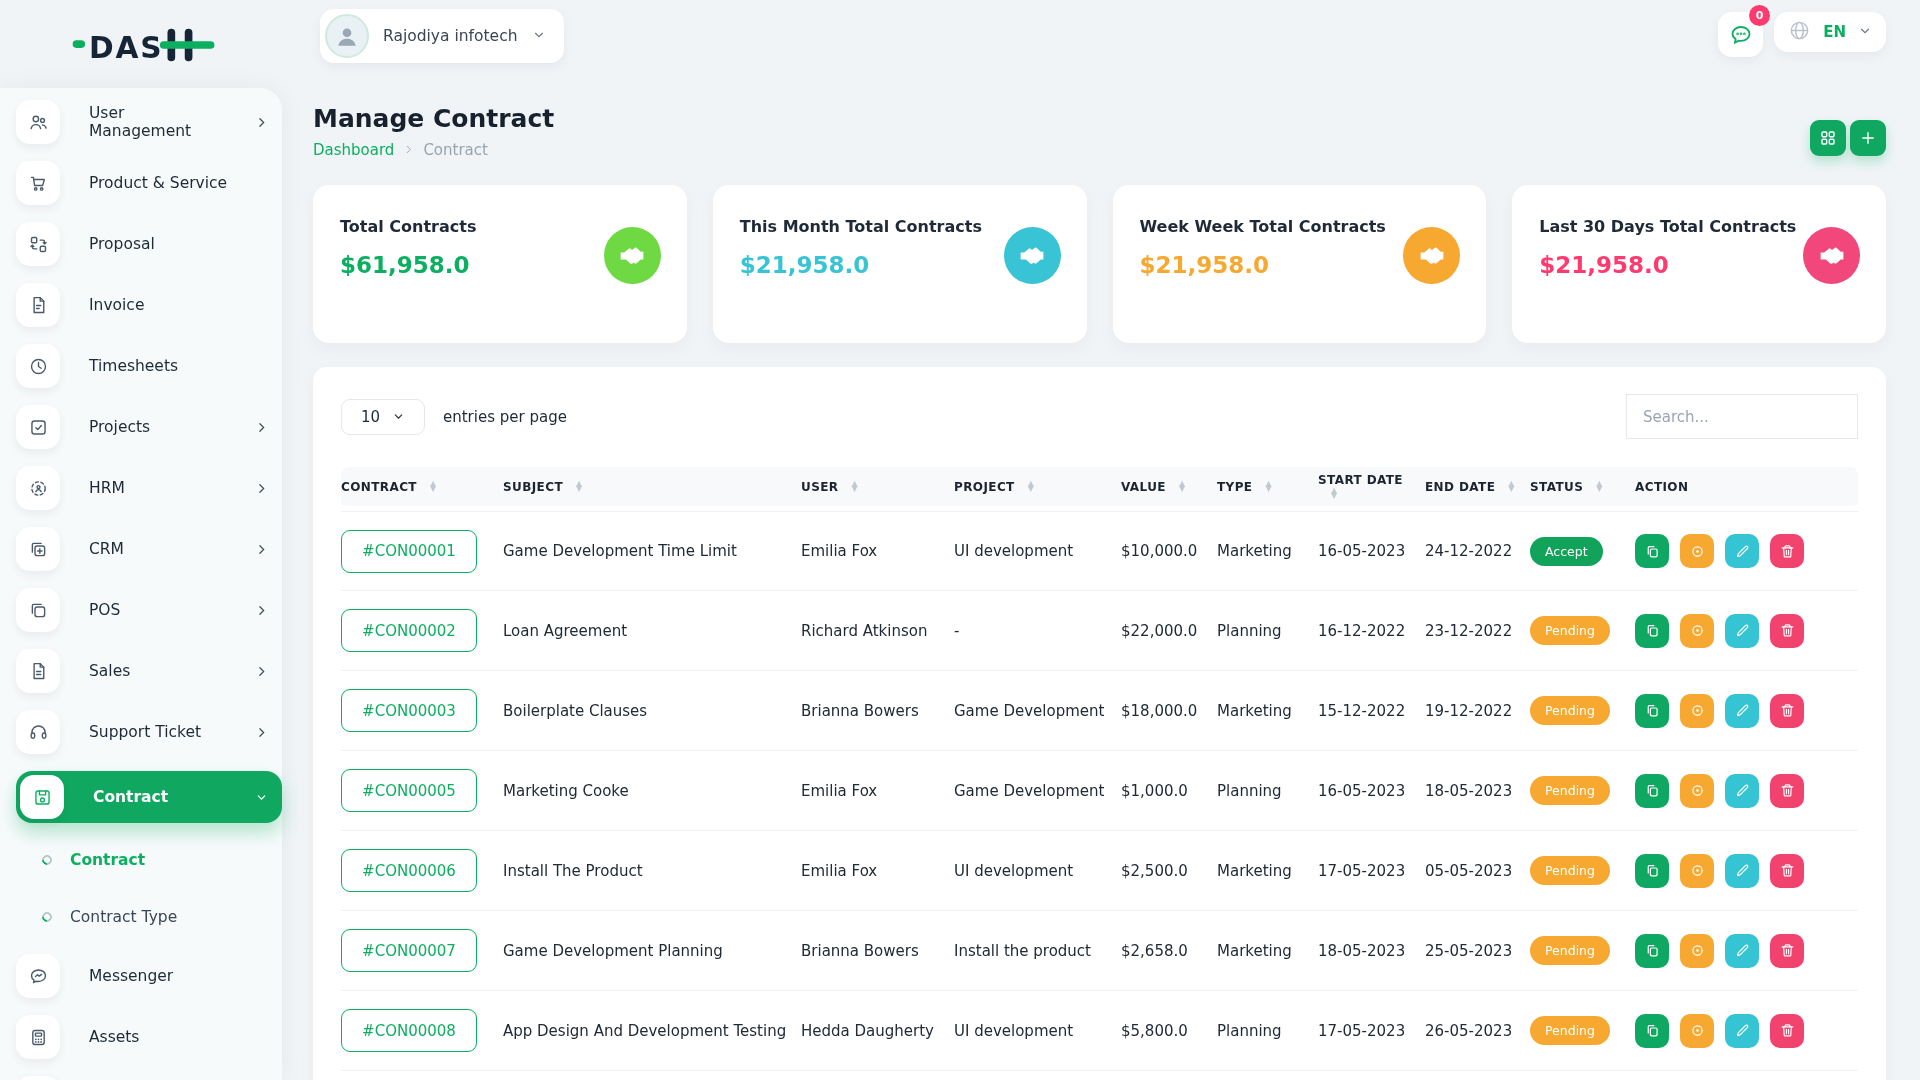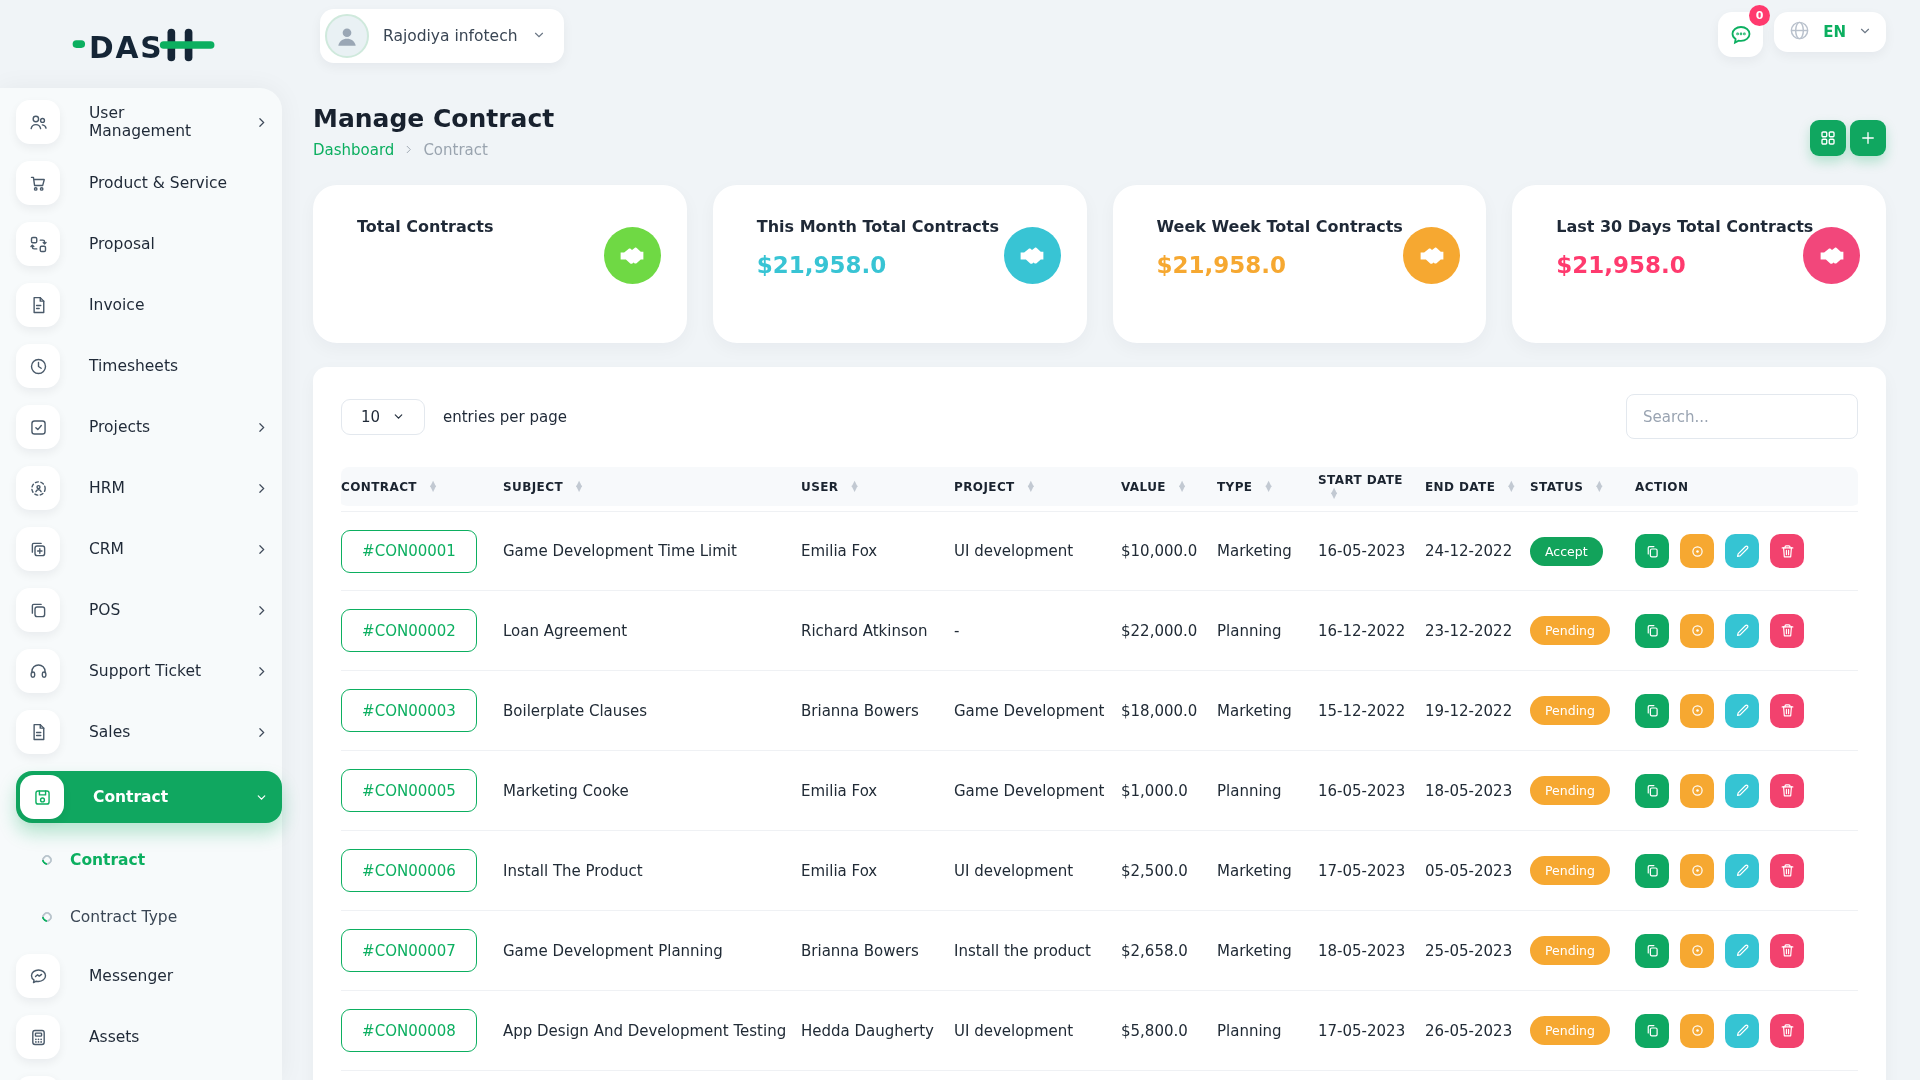--- a/index.html
+++ b/index.html
@@ -59,40 +59,40 @@
   .breadcrumb { display:flex; align-items:center; gap:9px; margin-top:8px; font-size:15px; }
   .bc-link { color:#0caf60; cursor:pointer; }
   .bc-sep svg { width:11px; height:11px; stroke:#9aa4af; stroke-width:2; fill:none; stroke-linecap:round; }
   .bc-current { color:#9aa4af; }
   .head-actions { margin-left:auto; margin-top:24px; display:flex; gap:4px; }
   .sq-btn { width:36px; height:36px; border-radius:9px; background:#10a760; border:none; cursor:pointer;
     display:flex; align-items:center; justify-content:center; box-shadow:0 6px 12px rgba(12,175,96,.25); }
   .sq-btn svg { width:18px; height:18px; stroke:#fff; stroke-width:1.8; fill:none; stroke-linecap:round; }
 
   .cards { display:grid; grid-template-columns:repeat(4,1fr); gap:26px; margin-top:26px; }
-  .card { position:relative; background:#fff; border-radius:24px; height:158px; padding:32px 27px 0 44px;
+  .card { position:relative; background:#fff; border-radius:16px; height:158px; padding:32px 27px 0 27px;
     box-shadow:0 6px 18px rgba(16,24,40,.04); }
   .card-label { font-size:16px; font-weight:700; color:#1f2937; }
   .card-value { font-size:23px; font-weight:700; margin-top:16px; }
   .stat-circle { position:absolute; right:26px; top:42px; width:57px; height:57px; border-radius:50%;
     display:flex; align-items:center; justify-content:center; }
   .stat-circle svg { width:28px; height:28px; fill:#fff; }
   .c1 .card-value{color:#0caf60;} .c1 .stat-circle{background:#6fd944;}
   .c2 .card-value{color:#38c4d4;} .c2 .stat-circle{background:#38c4d4;}
   .c3 .card-value{color:#f6a831;} .c3 .stat-circle{background:#f6a831;}
   .c4 .card-value{color:#ff3a6e;} .c4 .stat-circle{background:#f2477b;}
 
   .table-card { background:#fff; border-radius:14px; margin-top:24px; padding:27px 28px; height:740px;
     box-shadow:0 6px 18px rgba(16,24,40,.04); }
   .controls { display:flex; align-items:center; }
   .page-size { width:84px; height:36px; border:1px solid #e3e8ee; border-radius:9px; background:#fff;
     display:flex; align-items:center; justify-content:center; gap:12px; font-size:15px; color:#1f2937; cursor:pointer; }
   .page-size svg { width:13px; height:13px; stroke:#273240; stroke-width:2.2; fill:none; stroke-linecap:round; }
   .entries-label { margin-left:18px; font-size:15px; color:#1f2937; }
-  .search { margin-left:auto; width:232px; height:45px; border:1px solid #e3e8ee; border-radius:8px;
+  .search { margin-left:auto; width:232px; height:45px; border:1px solid #e3e8ee; border-radius:0;
     padding:0 16px; font-size:15px; color:#1f2937; outline:none; font-family:inherit; }
   .search::placeholder { color:#9aa4b2; }
 
   table.tbl { width:100%; border-collapse:separate; border-spacing:0; margin-top:28px; table-layout:fixed; }
   .tbl thead th { background:#f7f9fb; height:44px; text-align:left; font-size:12px; letter-spacing:.4px;
     color:#1b2430; font-weight:700; padding:0 8px 0 0; border-bottom:5px solid #fff; cursor:pointer; }
   .tbl thead th:first-child { border-top-left-radius:8px; border-bottom-left-radius:8px; }
   .tbl thead th:last-child { border-top-right-radius:8px; border-bottom-right-radius:8px; }
   .sort { display:inline-flex; flex-direction:column; vertical-align:middle; margin-left:13px; line-height:.62; }
   .sort span { font-size:8px; color:#c2c9d2; }
@@ -282,41 +282,41 @@
     <span class="nav-label">POS</span>
     <span class="chev-r">
         <svg viewBox="0 0 24 24">
           <path d="M9 5l7 7-7 7"></path>
         </svg>
       </span>
   </div>
   <div class="nav-item">
     <span class="ibox">
       <svg viewBox="0 0 24 24">
+          <path d="M7 3h7l4 4v13H7z"></path>
+          <path d="M14 3v4h4"></path>
+          <path d="M9.8 12h4.8M9.8 15.4h4.8"></path>
+        </svg>
+    </span>
+    <span class="nav-label">Sales</span>
+    <span class="chev-r">
+        <svg viewBox="0 0 24 24">
+          <path d="M9 5l7 7-7 7"></path>
+        </svg>
+      </span>
+  </div>
+  <div class="nav-item">
+    <span class="ibox">
+      <svg viewBox="0 0 24 24">
           <path d="M4.5 13.5V12a7.5 7.5 0 0 1 15 0v1.5"></path>
           <rect x="3.6" y="12.6" width="4" height="6" rx="2"></rect>
           <rect x="16.4" y="12.6" width="4" height="6" rx="2"></rect>
         </svg>
     </span>
     <span class="nav-label">Support Ticket</span>
-    <span class="chev-r">
-        <svg viewBox="0 0 24 24">
-          <path d="M9 5l7 7-7 7"></path>
-        </svg>
-      </span>
-  </div>
-  <div class="nav-item">
-    <span class="ibox">
-      <svg viewBox="0 0 24 24">
-          <path d="M7 3h7l4 4v13H7z"></path>
-          <path d="M14 3v4h4"></path>
-          <path d="M9.8 12h4.8M9.8 15.4h4.8"></path>
-        </svg>
-    </span>
-    <span class="nav-label">Sales</span>
     <span class="chev-r">
         <svg viewBox="0 0 24 24">
           <path d="M9 5l7 7-7 7"></path>
         </svg>
       </span>
   </div>
   <div class="nav-item active">
     <span class="ibox">
       <svg viewBox="0 0 24 24">
           <rect x="4.5" y="4.5" width="15" height="15" rx="2.5"></rect>
@@ -388,20 +388,21 @@
         <svg viewBox="0 0 24 24">
             <path d="M12 5v14M5 12h14"></path>
           </svg>
       </button>
     </div>
   </div>
 
   <div class="cards">
     <div class="card c1">
       <div class="card-label">Total Contracts</div>
+      <div class="card-value">$61,958.0</div>
       <span class="stat-circle">
         <svg viewBox="0 0 32 32">
             <path d="M3 12h4l5-4c.8-.6 1.9-.6 2.7 0l1.3 1 3-2.2c.8-.6 2-.5 2.7.2L26 11h3v9h-3l-4.5 4c-.9.8-2.2.8-3.1 0l-.7-.6-.9.8c-.9.8-2.2.8-3.1 0L9 20H3z"></path>
           </svg>
       </span>
     </div>
     <div class="card c2">
       <div class="card-label">This Month Total Contracts</div>
       <div class="card-value">$21,958.0</div>
       <span class="stat-circle">

